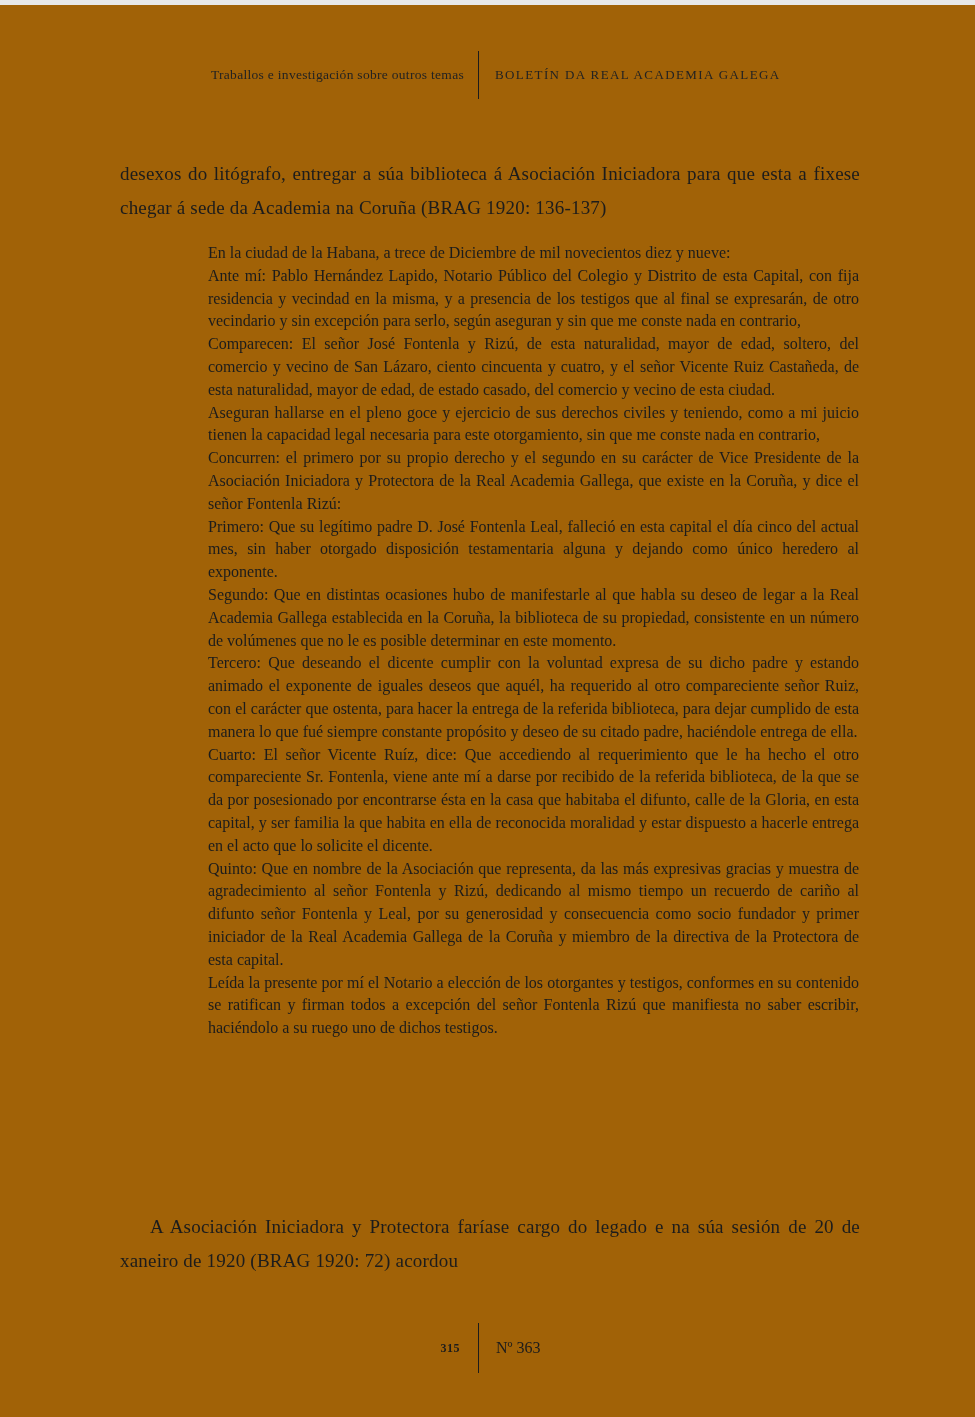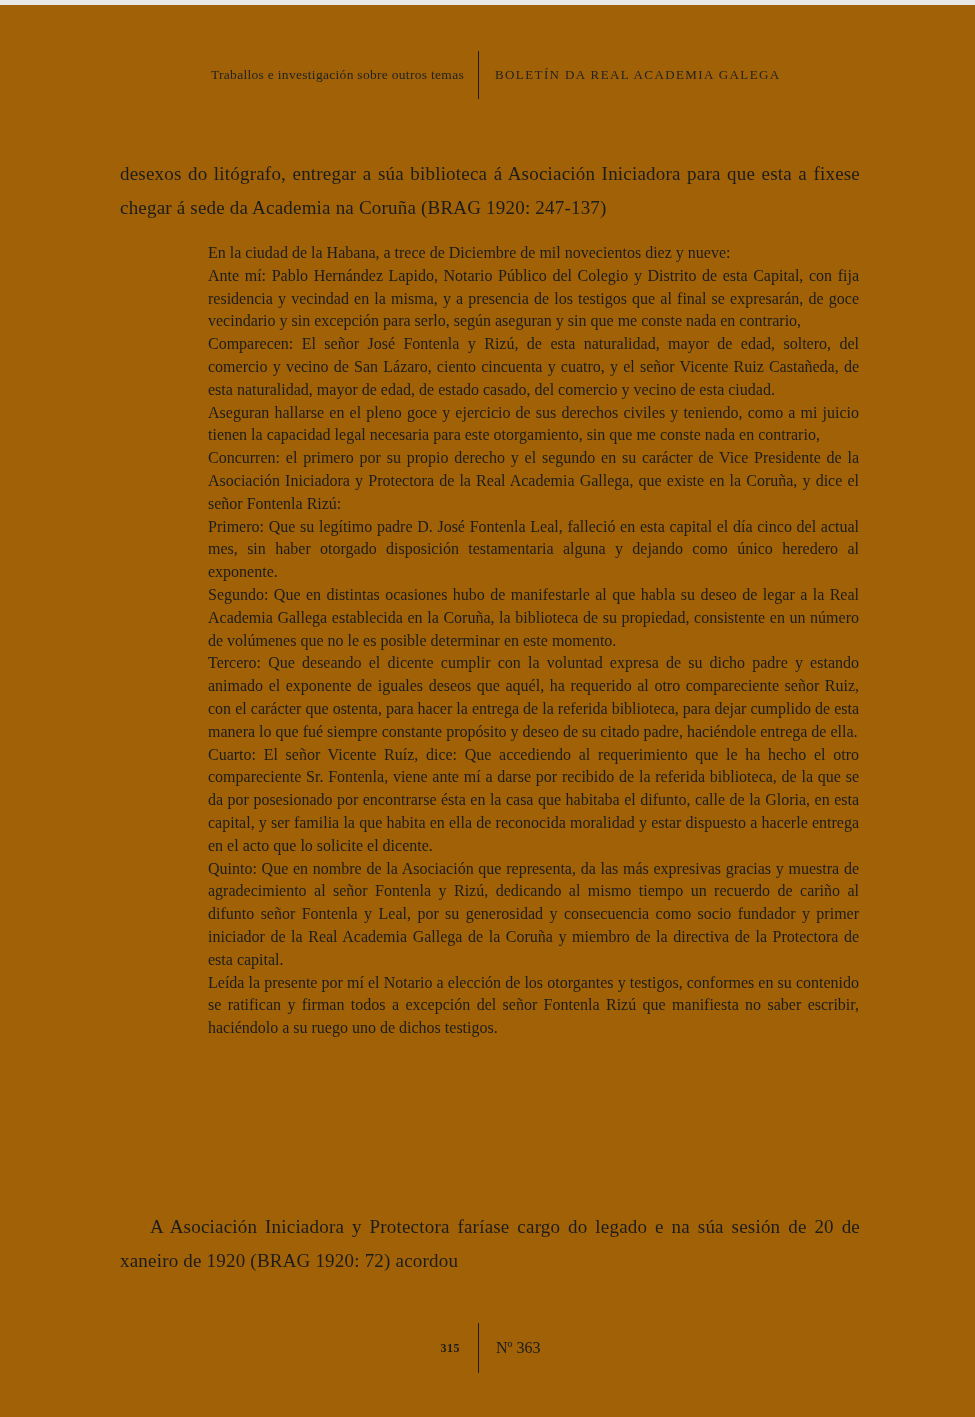--- a/index.html
+++ b/index.html
@@ -113,25 +113,25 @@
 <body>
 
 <div class="page">
 
   <div class="running-header">
     <div class="left-cell">Traballos e investigación sobre outros temas</div>
     <div class="head-divider"></div>
     <div class="right-cell">BOLETÍN DA REAL ACADEMIA GALEGA</div>
   </div>
 
-  <div class="intro-paragraph">desexos do litógrafo, entregar a súa biblioteca á Asociación Iniciadora para que esta a fixese chegar á sede da Academia na Coruña (BRAG 1920: 247-137)</div>
+  <div class="intro-paragraph">desexos do litógrafo, entregar a súa biblioteca á Asociación Iniciadora para que esta a fixese chegar á sede da Academia na Coruña (BRAG 1920: 136-137)</div>
 
   <div class="block-quote">
     <p>En la ciudad de la Habana, a trece de Diciembre de mil novecientos diez y nueve:</p>
-    <p>Ante mí: Pablo Hernández Lapido, Notario Público del Colegio y Distrito de esta Capital, con fija residencia y vecindad en la misma, y a presencia de los testigos que al final se expresarán, de goce vecindario y sin excepción para serlo, según aseguran y sin que me conste nada en contrario,</p>
+    <p>Ante mí: Pablo Hernández Lapido, Notario Público del Colegio y Distrito de esta Capital, con fija residencia y vecindad en la misma, y a presencia de los testigos que al final se expresarán, de otro vecindario y sin excepción para serlo, según aseguran y sin que me conste nada en contrario,</p>
     <p>Comparecen: El señor José Fontenla y Rizú, de esta naturalidad, mayor de edad, soltero, del comercio y vecino de San Lázaro, ciento cincuenta y cuatro, y el señor Vicente Ruiz Castañeda, de esta naturalidad, mayor de edad, de estado casado, del comercio y vecino de esta ciudad.</p>
     <p>Aseguran hallarse en el pleno goce y ejercicio de sus derechos civiles y teniendo, como a mi juicio tienen la capacidad legal necesaria para este otorgamiento, sin que me conste nada en contrario,</p>
     <p>Concurren: el primero por su propio derecho y el segundo en su carácter de Vice Presidente de la Asociación Iniciadora y Protectora de la Real Academia Gallega, que existe en la Coruña, y dice el señor Fontenla Rizú:</p>
     <p>Primero: Que su legítimo padre D. José Fontenla Leal, falleció en esta capital el día cinco del actual mes, sin haber otorgado disposición testamentaria alguna y dejando como único heredero al exponente.</p>
     <p>Segundo: Que en distintas ocasiones hubo de manifestarle al que habla su deseo de legar a la Real Academia Gallega establecida en la Coruña, la biblioteca de su propiedad, consistente en un número de volúmenes que no le es posible determinar en este momento.</p>
     <p>Tercero: Que deseando el dicente cumplir con la voluntad expresa de su dicho padre y estando animado el exponente de iguales deseos que aquél, ha requerido al otro compareciente señor Ruiz, con el carácter que ostenta, para hacer la entrega de la referida biblioteca, para dejar cumplido de esta manera lo que fué siempre constante propósito y deseo de su citado padre, haciéndole entrega de ella.</p>
     <p>Cuarto: El señor Vicente Ruíz, dice: Que accediendo al requerimiento que le ha hecho el otro compareciente Sr. Fontenla, viene ante mí a darse por recibido de la referida biblioteca, de la que se da por posesionado por encontrarse ésta en la casa que habitaba el difunto, calle de la Gloria, en esta capital, y ser familia la que habita en ella de reconocida moralidad y estar dispuesto a hacerle entrega en el acto que lo solicite el dicente.</p>
     <p>Quinto: Que en nombre de la Asociación que representa, da las más expresivas gracias y muestra de agradecimiento al señor Fontenla y Rizú, dedicando al mismo tiempo un recuerdo de cariño al difunto señor Fontenla y Leal, por su generosidad y consecuencia como socio fundador y primer iniciador de la Real Academia Gallega de la Coruña y miembro de la directiva de la Protectora de esta capital.</p>
     <p>Leída la presente por mí el Notario a elección de los otorgantes y testigos, conformes en su contenido se ratifican y firman todos a excepción del señor Fontenla Rizú que manifiesta no saber escribir, haciéndolo a su ruego uno de dichos testigos.</p>
   </div>

